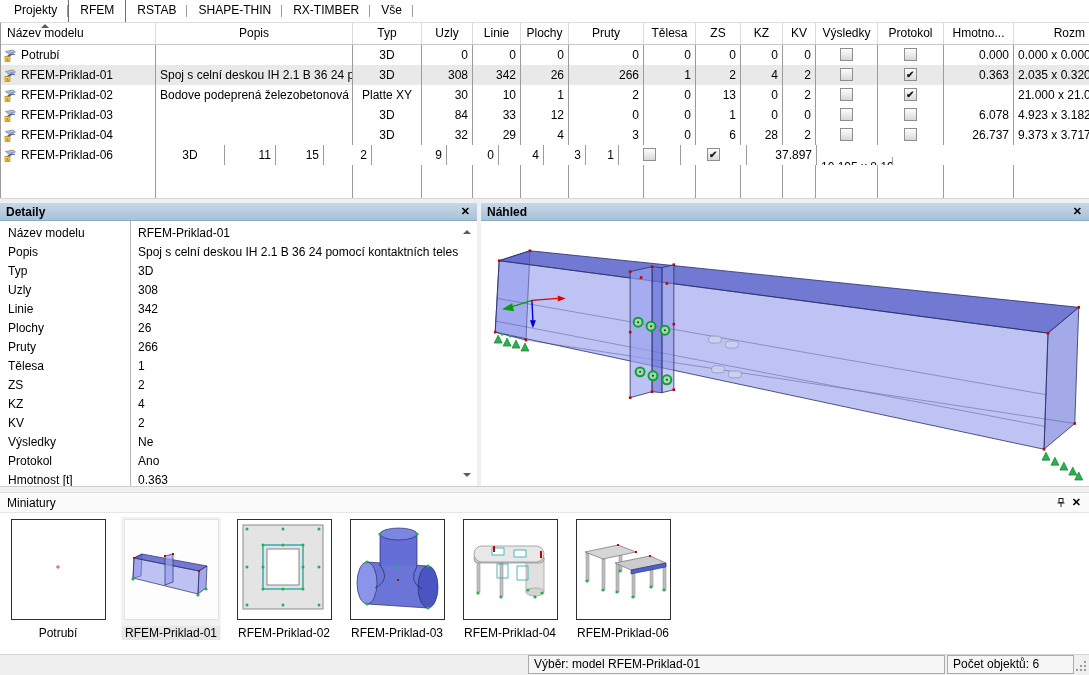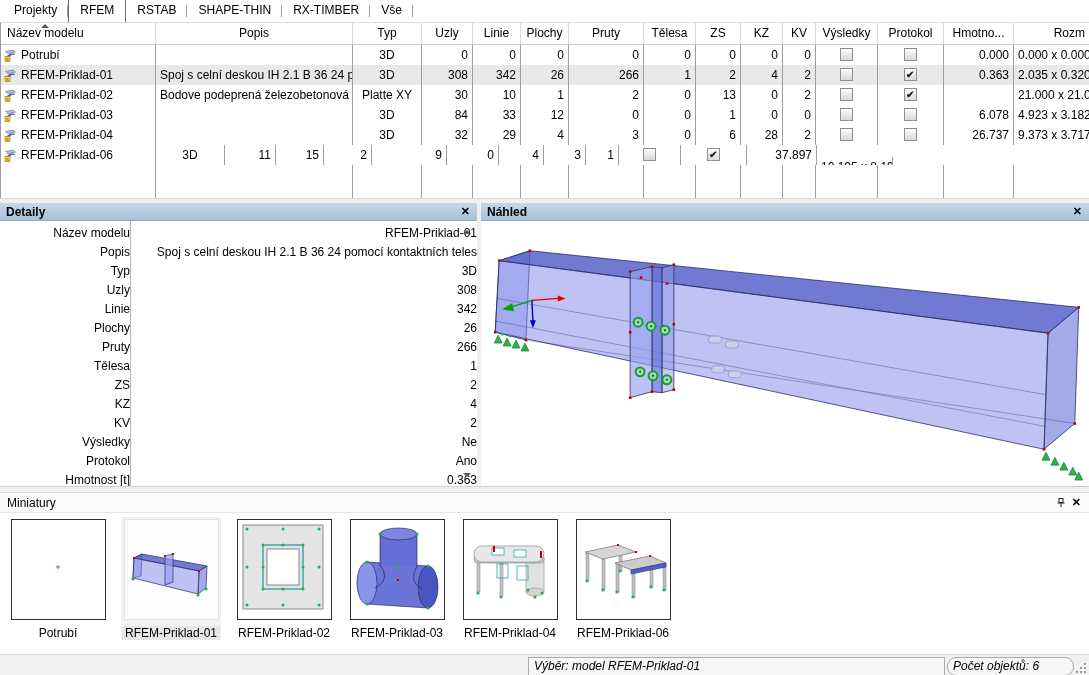--- a/index.html
+++ b/index.html
@@ -36,21 +36,21 @@
   .hsplit1 { height:5px; background:#f0f0f0; border-top:1px solid #d5d5d5; }
   .hsplit2 { height:7px; background:#f0f0f0; border-top:1px solid #cfcfcf; border-bottom:1px solid #dcdcdc; }
 
   
   .panels { display:flex; height:283px; }
   .panel { display:flex; flex-direction:column; background:#fff; min-width:0; }
   .panel > header { height:18px; flex:none; background:linear-gradient(#c8d7e8,#a9c1d8); border-bottom:1px solid #8fa9c4;
                     display:flex; align-items:center; padding:0 6px; font-weight:bold; }
   .panel > header .spacer { flex:1; }
   .xbtn { font-size:11px; font-weight:bold; line-height:1; cursor:default; padding:0 1px; }
-  .detaily { width:477px; flex:none;text-align:right; }
+  .detaily { width:477px; flex:none; }
   .vsplit { width:4px; background:#f0f0f0; flex:none; }
   .nahled { flex:1; }
   .pbody { position:relative; flex:1; background:#fff; overflow:hidden; }
   .detailrows { padding-top:3px; }
   .drow { display:flex; height:19px; line-height:19px; }
   .dlabel { width:130px; flex:none; padding-left:8px; }
   .dvalue { flex:1; padding-left:8px; white-space:nowrap; overflow:hidden; }
   .vline { position:absolute; left:130px; top:0; bottom:0; width:1px; background:#b6b6b6; }
   .caret { position:absolute; right:6px; width:0; height:0; border-left:4px solid transparent; border-right:4px solid transparent; }
   .caret.up { top:9px; border-bottom:4px solid #5c5c5c; }
@@ -63,25 +63,25 @@
   .hicon { display:flex; align-items:center; padding:0 5px; cursor:default; }
   .tiles { display:flex; gap:13px; padding:4px 0 0 8px; flex:1; background:#fff; align-items:flex-start; }
   .tile { width:100px; text-align:center; padding-top:2px; }
   .tile .box { width:95px; height:101px; border:1px solid #2f2f2f; background:#fff; margin:0 auto; display:flex; align-items:center; justify-content:center; }
   .tile .tlabel { margin-top:6px; display:inline-block; padding:0 3px; white-space:nowrap; }
   .tile.selected { background:#f2f2f2; }
   .tile.selected .box { border-color:#e2e2e2; background:#fdfdfd; }
   .tile.selected .tlabel { background:#e6e6e6; }
 
   
-  .statusbar { height:22px; background:#f0f0f0; border-top:1px solid #d4d4d4; display:flex; align-items:flex-end; padding:0 1px 0 16px;font-style:italic; }
+  .statusbar { height:22px; background:#f0f0f0; border-top:1px solid #d4d4d4; display:flex; align-items:flex-start; padding:0 1px 0 16px; }
   .statusbar .spacer { flex:1; }
   .scell { height:19px; line-height:17px; border:1px solid #ababab; background:#f6f6f6; padding:0 5px; white-space:nowrap; overflow:hidden; }
   .scell.sel { width:417px; flex:none; }
-  .scell.count { width:127px; flex:none; margin-left:2px;border-radius:9px; }
+  .scell.count { width:127px; flex:none; margin-left:2px; }
   .grip { width:14px; height:19px; flex:none; }
 </style>
 </head>
 <body>
 
 <div id="app">
 
   <div class="tabbar" id="tabbar">
       <div class="tab">Projekty</div>
       <div class="tab active">RFEM</div>

